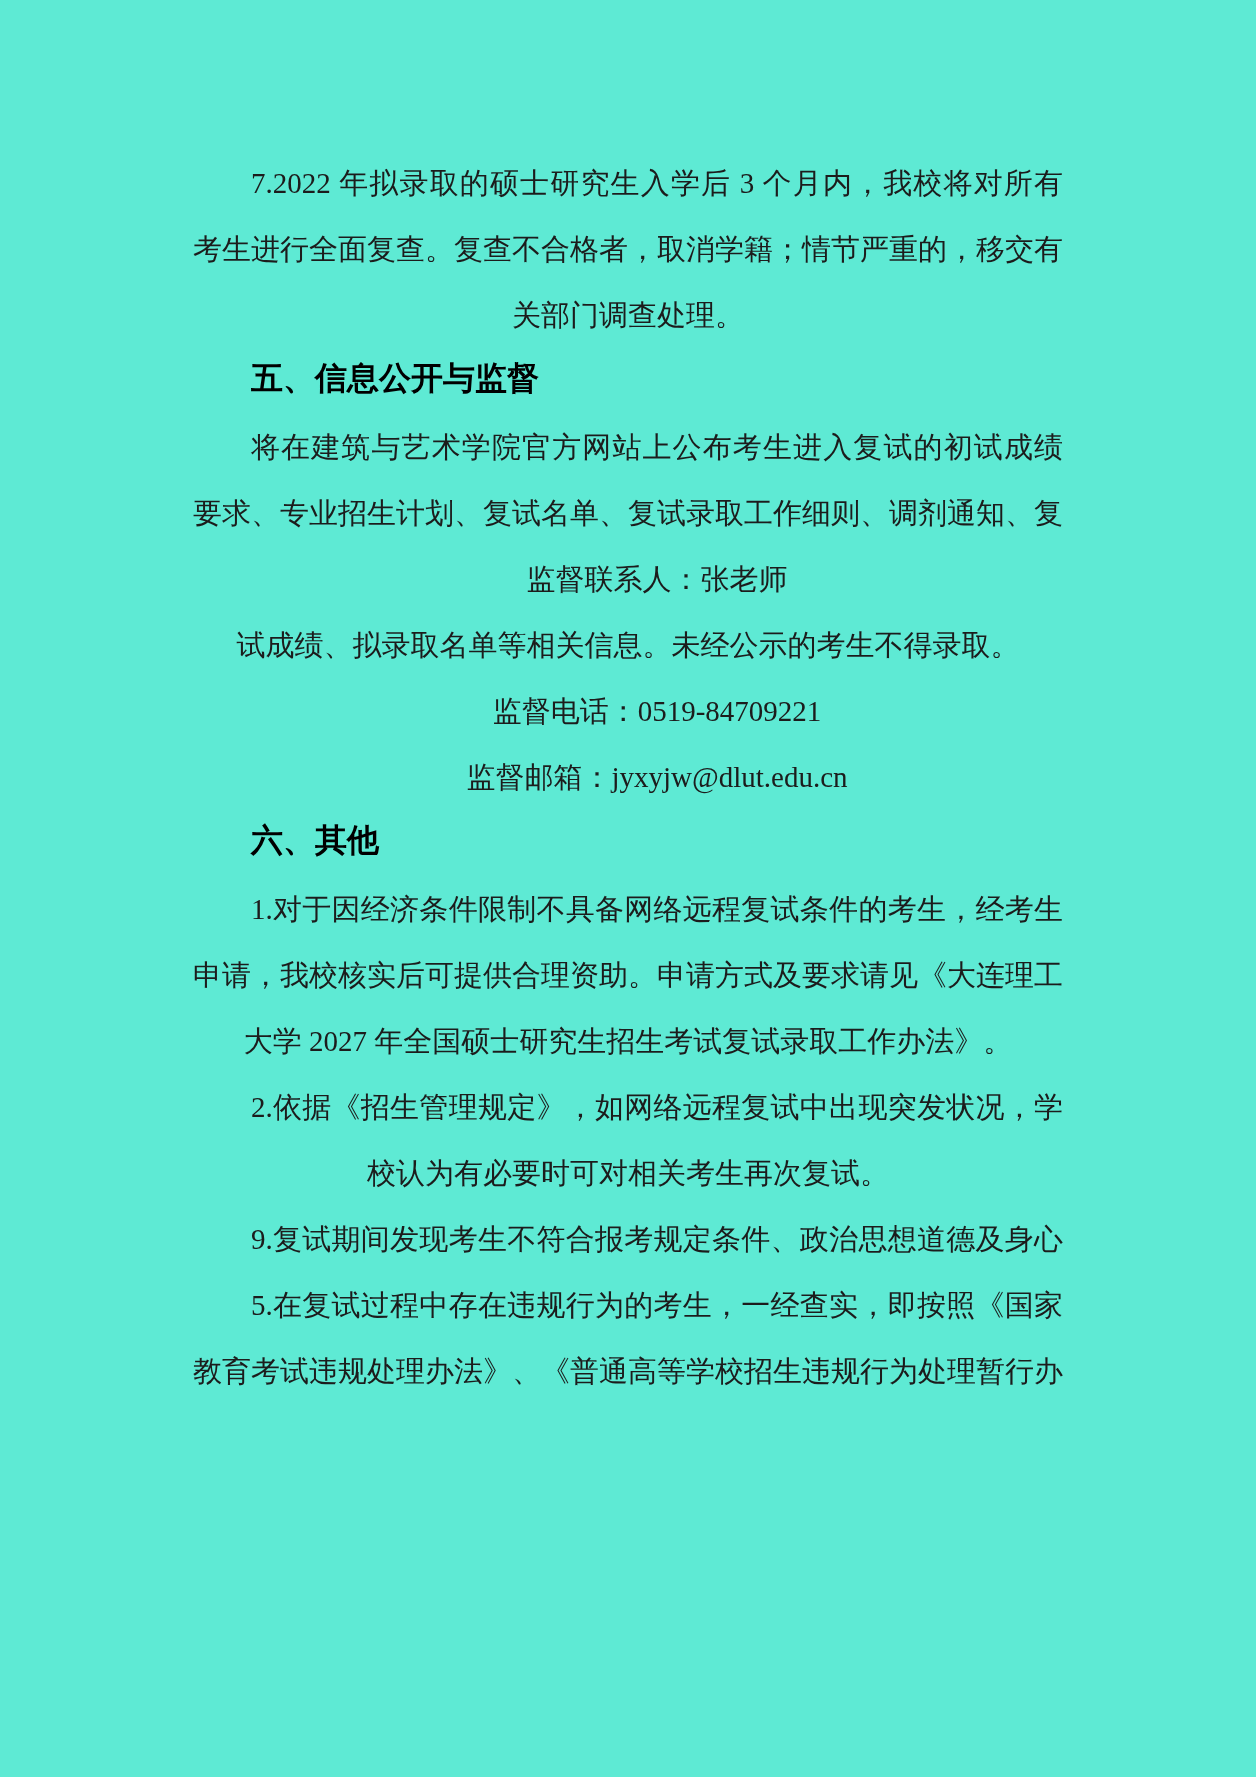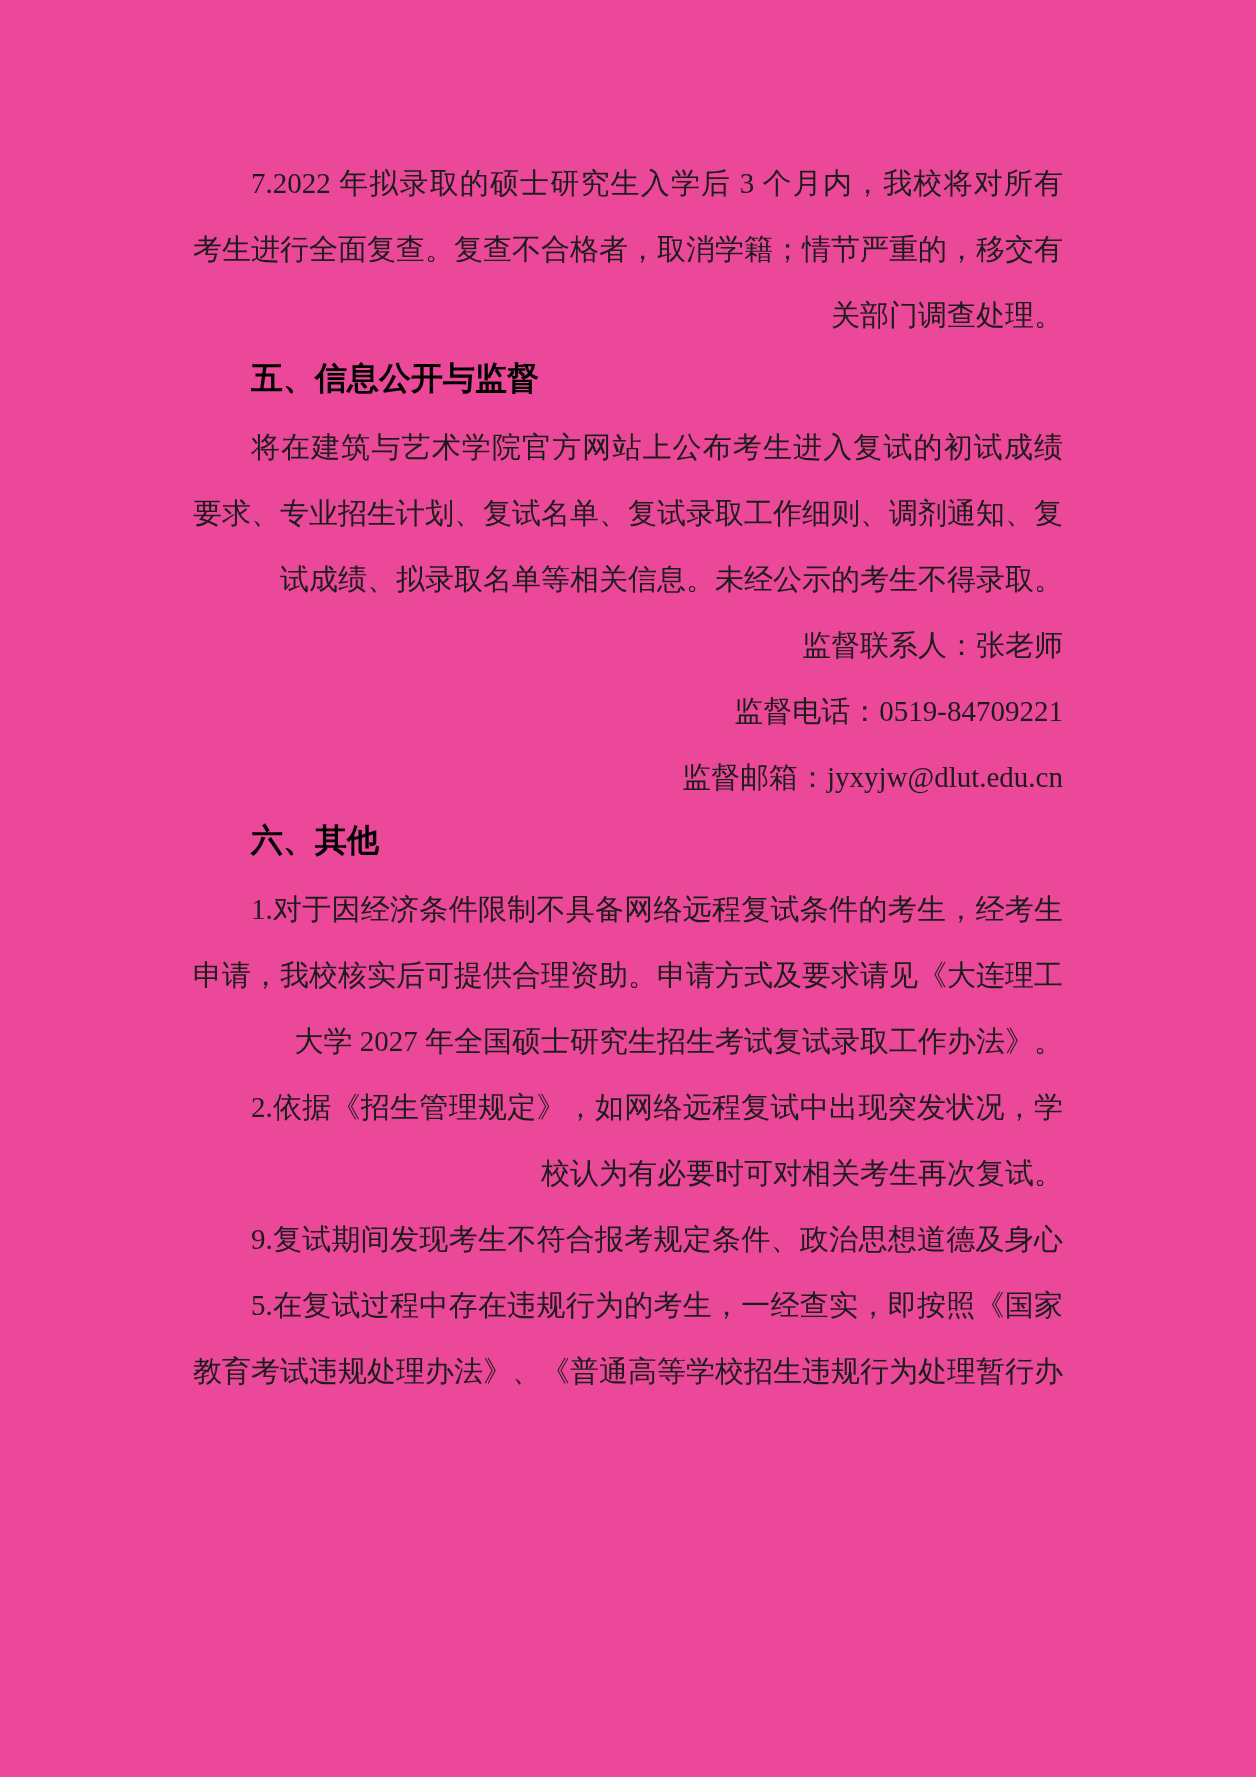--- a/index.html
+++ b/index.html
@@ -4,36 +4,36 @@
 <style>
   html, body {
     margin: 0;
     padding: 0;
     background: #ffffff;
   }
   .page {
     position: relative;
     width: 1256px;
     height: 1777px;
-    background: #ec4899;
+    background: #5eead4;
     overflow: hidden;
   }
   .content {
     position: absolute;
     left: 193px;
     top: 150px;
     width: 870px;
   }
   .line {
     height: 66px;
     line-height: 66px;
     font-family: "Liberation Serif", "DejaVu Serif", serif;
     font-size: 29px;
     color: #1c1c1c;
-    text-align: right;
+    text-align: center;
     white-space: normal;
   }
   .line.justify {
     text-align: justify;
     text-align-last: justify;
     text-justify: inter-character;
   }
   .line.first {
     text-indent: 58px;
   }
@@ -51,22 +51,22 @@
 <body>
 
 <div class="page">
   <div class="content">
       <div class="line first justify">7.2022 年拟录取的硕士研究生入学后 3 个月内，我校将对所有</div>
       <div class="line justify">考生进行全面复查。复查不合格者，取消学籍；情节严重的，移交有</div>
       <div class="line">关部门调查处理。</div>
       <div class="heading">五、信息公开与监督</div>
       <div class="line first justify">将在建筑与艺术学院官方网站上公布考生进入复试的初试成绩</div>
       <div class="line justify">要求、专业招生计划、复试名单、复试录取工作细则、调剂通知、复</div>
+      <div class="line first">监督联系人：张老师</div>
       <div class="line">试成绩、拟录取名单等相关信息。未经公示的考生不得录取。</div>
-      <div class="line first">监督联系人：张老师</div>
       <div class="line first">监督电话：0519-84709221</div>
       <div class="line first">监督邮箱：jyxyjw@dlut.edu.cn</div>
       <div class="heading">六、其他</div>
       <div class="line first justify">1.对于因经济条件限制不具备网络远程复试条件的考生，经考生</div>
       <div class="line justify">申请，我校核实后可提供合理资助。申请方式及要求请见《大连理工</div>
       <div class="line">大学 2027 年全国硕士研究生招生考试复试录取工作办法》。</div>
       <div class="line first justify">2.依据《招生管理规定》，如网络远程复试中出现突发状况，学</div>
       <div class="line">校认为有必要时可对相关考生再次复试。</div>
       <div class="line first justify">9.复试期间发现考生不符合报考规定条件、政治思想道德及身心</div>
       <div class="line first justify">5.在复试过程中存在违规行为的考生，一经查实，即按照《国家</div>

